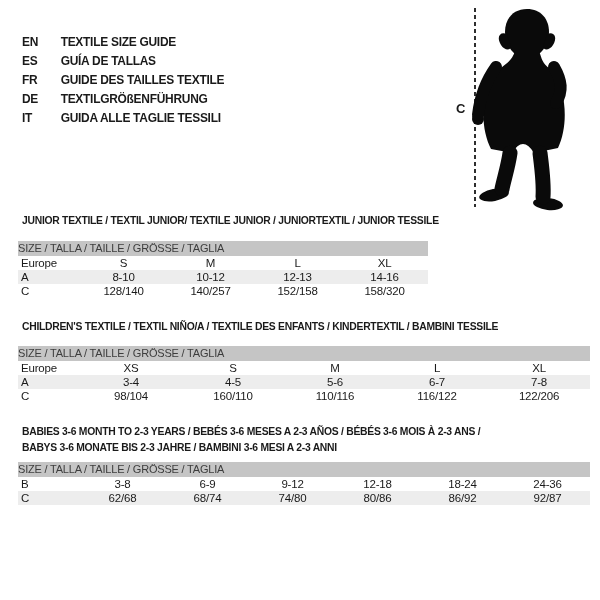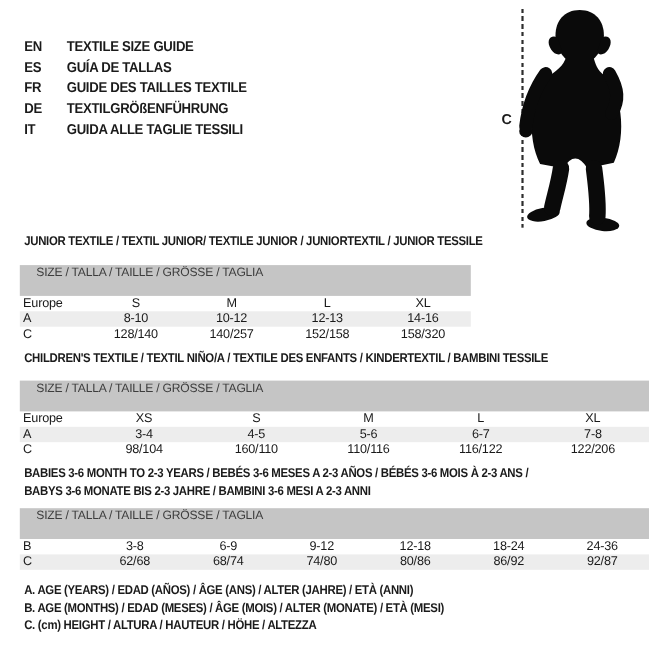--- a/index.html
+++ b/index.html
@@ -23,21 +23,21 @@
   .measure-line{position:absolute;left:474px;top:8px;width:2px;height:199px;
     background:repeating-linear-gradient(to bottom,#2e2e2e 0 4px,transparent 4px 7px);}
   .measure-label{position:absolute;left:456px;top:101px;font-weight:bold;font-size:13px;}
   .baby-svg{position:absolute;left:468px;top:7px;}
 
   
   .sec-title{position:absolute;left:22px;font-weight:bold;font-size:11.5px;letter-spacing:-0.3px;transform:scaleX(0.9);transform-origin:left top;white-space:nowrap;line-height:15px;}
 
   
   .tbl{position:absolute;left:18px;}
-  .band{height:28px;line-height:15px;background:var(--band);color:var(--band-text);font-size:11px;letter-spacing:-0.2px;padding-left:15px;white-space:nowrap;overflow:hidden;}
+  .band{height:15px;line-height:15px;background:var(--band);color:var(--band-text);font-size:11px;letter-spacing:-0.2px;padding-left:0;white-space:nowrap;overflow:hidden;}
   .trow{display:flex;height:14px;align-items:center;font-size:11.5px;letter-spacing:-0.2px;}
   .trow.shaded{background:var(--shaded);}
   .lbl{width:62px;padding-left:3px;}
   .cell{flex:1;text-align:center;}
 
   
   .legend{position:absolute;left:22px;top:531px;}
   .legend-line{height:16px;font-weight:bold;font-size:11.5px;letter-spacing:-0.3px;transform:scaleX(0.9);transform-origin:left center;white-space:nowrap;}
 </style>
 </head>
@@ -168,19 +168,14 @@
       <span class="lbl">C</span>
       <span class="cell">62/68</span>
       <span class="cell">68/74</span>
       <span class="cell">74/80</span>
       <span class="cell">80/86</span>
       <span class="cell">86/92</span>
       <span class="cell">92/87</span>
     </div>
   </div>
 
-  <div class="legend">
-    <div class="legend-line">A. AGE (YEARS) / EDAD (AÑOS) / ÂGE (ANS) / ALTER (JAHRE) / ETÀ (ANNI)</div>
-    <div class="legend-line">B. AGE (MONTHS) / EDAD (MESES) / ÂGE (MOIS) / ALTER (MONATE) / ETÀ (MESI)</div>
-    <div class="legend-line">C. (cm) HEIGHT / ALTURA / HAUTEUR / HÖHE / ALTEZZA</div>
-  </div>
 
 </div>
 
 </body></html>

